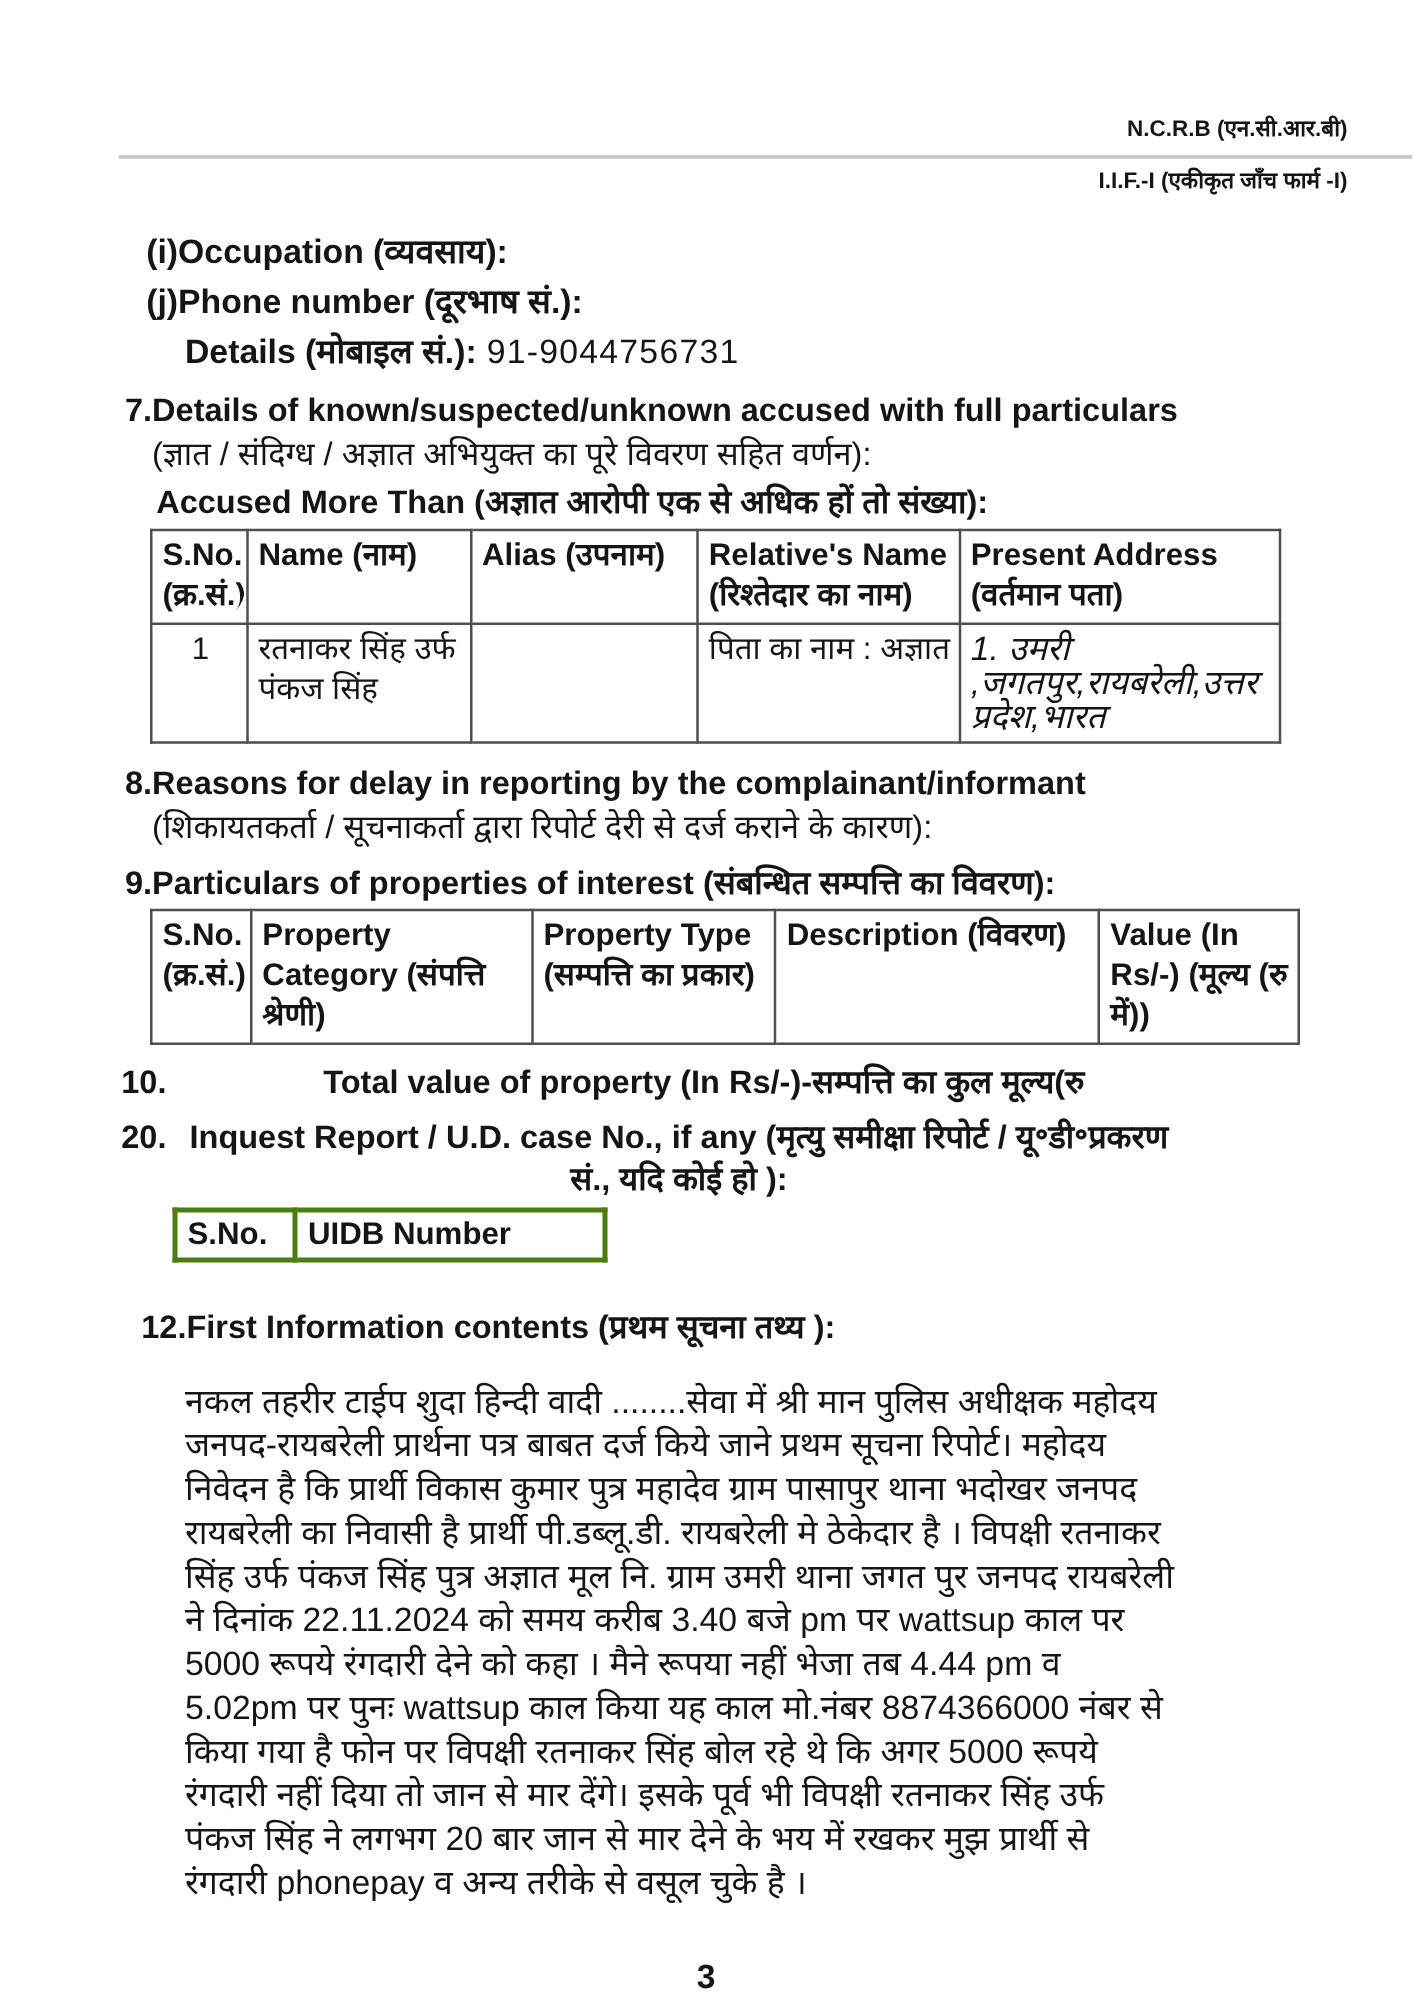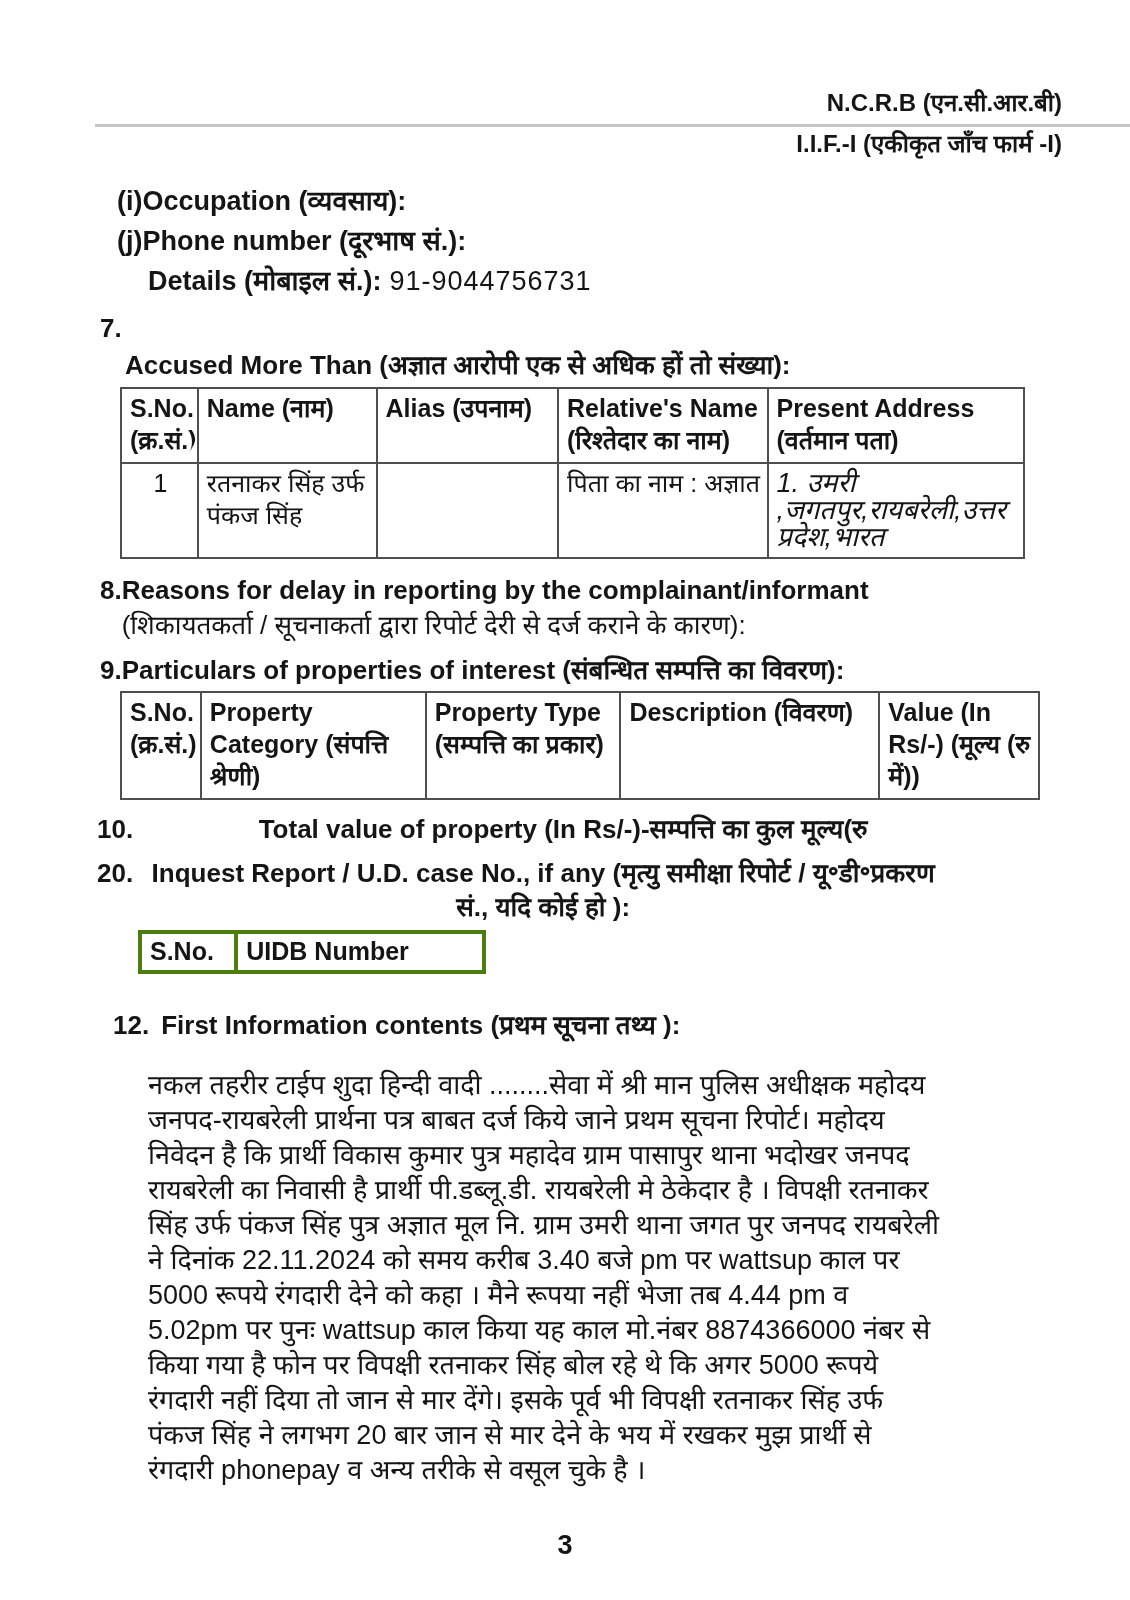--- a/index.html
+++ b/index.html
@@ -8,21 +8,21 @@
     width: 1130px;
     min-height: 1600px;
     margin: 0 auto;
     background: #ffffff;
     color: #151515;
     font-family: "Liberation Sans", sans-serif;
     box-sizing: border-box;
     padding-top: 88px;
   }
   
-  .hdr-line { text-align: right; padding-right: 68px; font-weight: bold; font-size: 24px; line-height: 30px; }
+  .hdr-line { text-align: right; padding-right: 52px; font-weight: bold; font-size: 18px; line-height: 30px; }
   .hdr-rule { border: none; border-top: 3px solid #c6c6c6; margin: 6px 0 2px 95px; }
   
   .fields { margin-top: 22px; }
   .field-line { display: flex; margin-left: 117px; font-weight: bold; font-size: 27px; line-height: 40px; }
   .field-idx { flex: 0 0 auto; }
   .mobile-line { margin-left: 148px; font-weight: bold; font-size: 27px; line-height: 40px; }
   .mobile-value { font-weight: normal; padding-left: 8px; letter-spacing: 1px; }
   
   .sec { display: flex; margin-left: 100px; margin-top: 10px; }
   .sec.wide-num { margin-left: 97px; text-align: center; }
@@ -60,21 +60,21 @@
   .prop-table .col-val { width: 17.4%; }
   .uidb-table { margin-left: 138px; margin-top: 6px; width: 348px; }
   .uidb-table th {
     border: 4px solid #4d7c0f;
     font-weight: bold; font-size: 25px; line-height: 30px;
     text-align: left; padding: 2px 6px 4px 8px;
   }
   .uidb-table .col-sno { width: 28%; }
   .uidb-table .col-uidb { width: 72%; }
   
-  .sec12 { margin-top: 34px; margin-left: 113px; gap: 12px; }
+  .sec12 { margin-top: 34px; margin-left: 113px; }
   .fir-contents {
     margin: 26px 0 0 148px;
     width: 792px;
     font-size: 27px;
     line-height: 35px;
     font-weight: normal;
     text-align: left;
   }
   .page-number { text-align: center; font-weight: bold; font-size: 27px; margin-top: 42px; padding-bottom: 40px; }
 </style>
@@ -96,20 +96,24 @@
       <span class="field-idx">(j)</span>
         <span>Phone number (दूरभाष सं.):</span>
     </div>
     <div class="mobile-line">
       <span>Details (मोबाइल सं.):</span><span class="mobile-value">91-9044756731</span>
     </div>
   </div>
 
   <div class="sec">
     <span class="sec-num">7.</span>
+    <div class="sec-body">
+      <div class="sec-title">Details of known/suspected/unknown accused with full particulars</div>
+      <div class="sec-sub">(ज्ञात / संदिग्ध / अज्ञात अभियुक्त का पूरे विवरण सहित वर्णन):</div>
+    </div>
   </div>
   <div class="accused-more">Accused More Than (अज्ञात आरोपी एक से अधिक हों तो संख्या):</div>
 
   <table class="doc-table accused-table">
     <colgroup>
       <col class="col-sno">
         <col class="col-name">
         <col class="col-alias">
         <col class="col-rel">
         <col class="col-addr">

